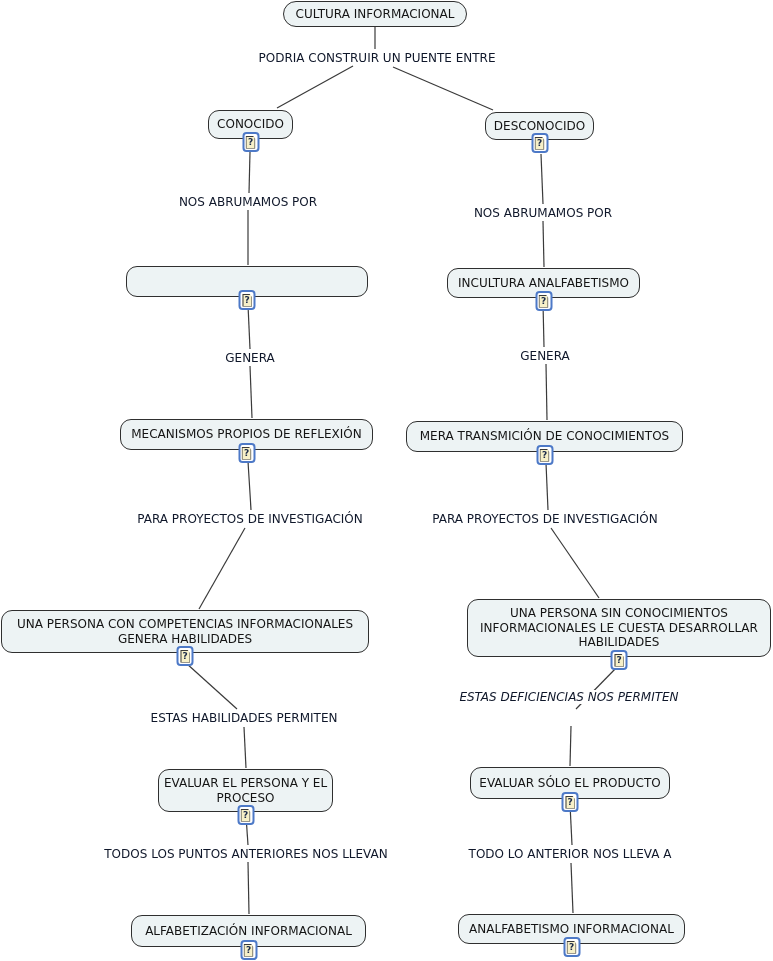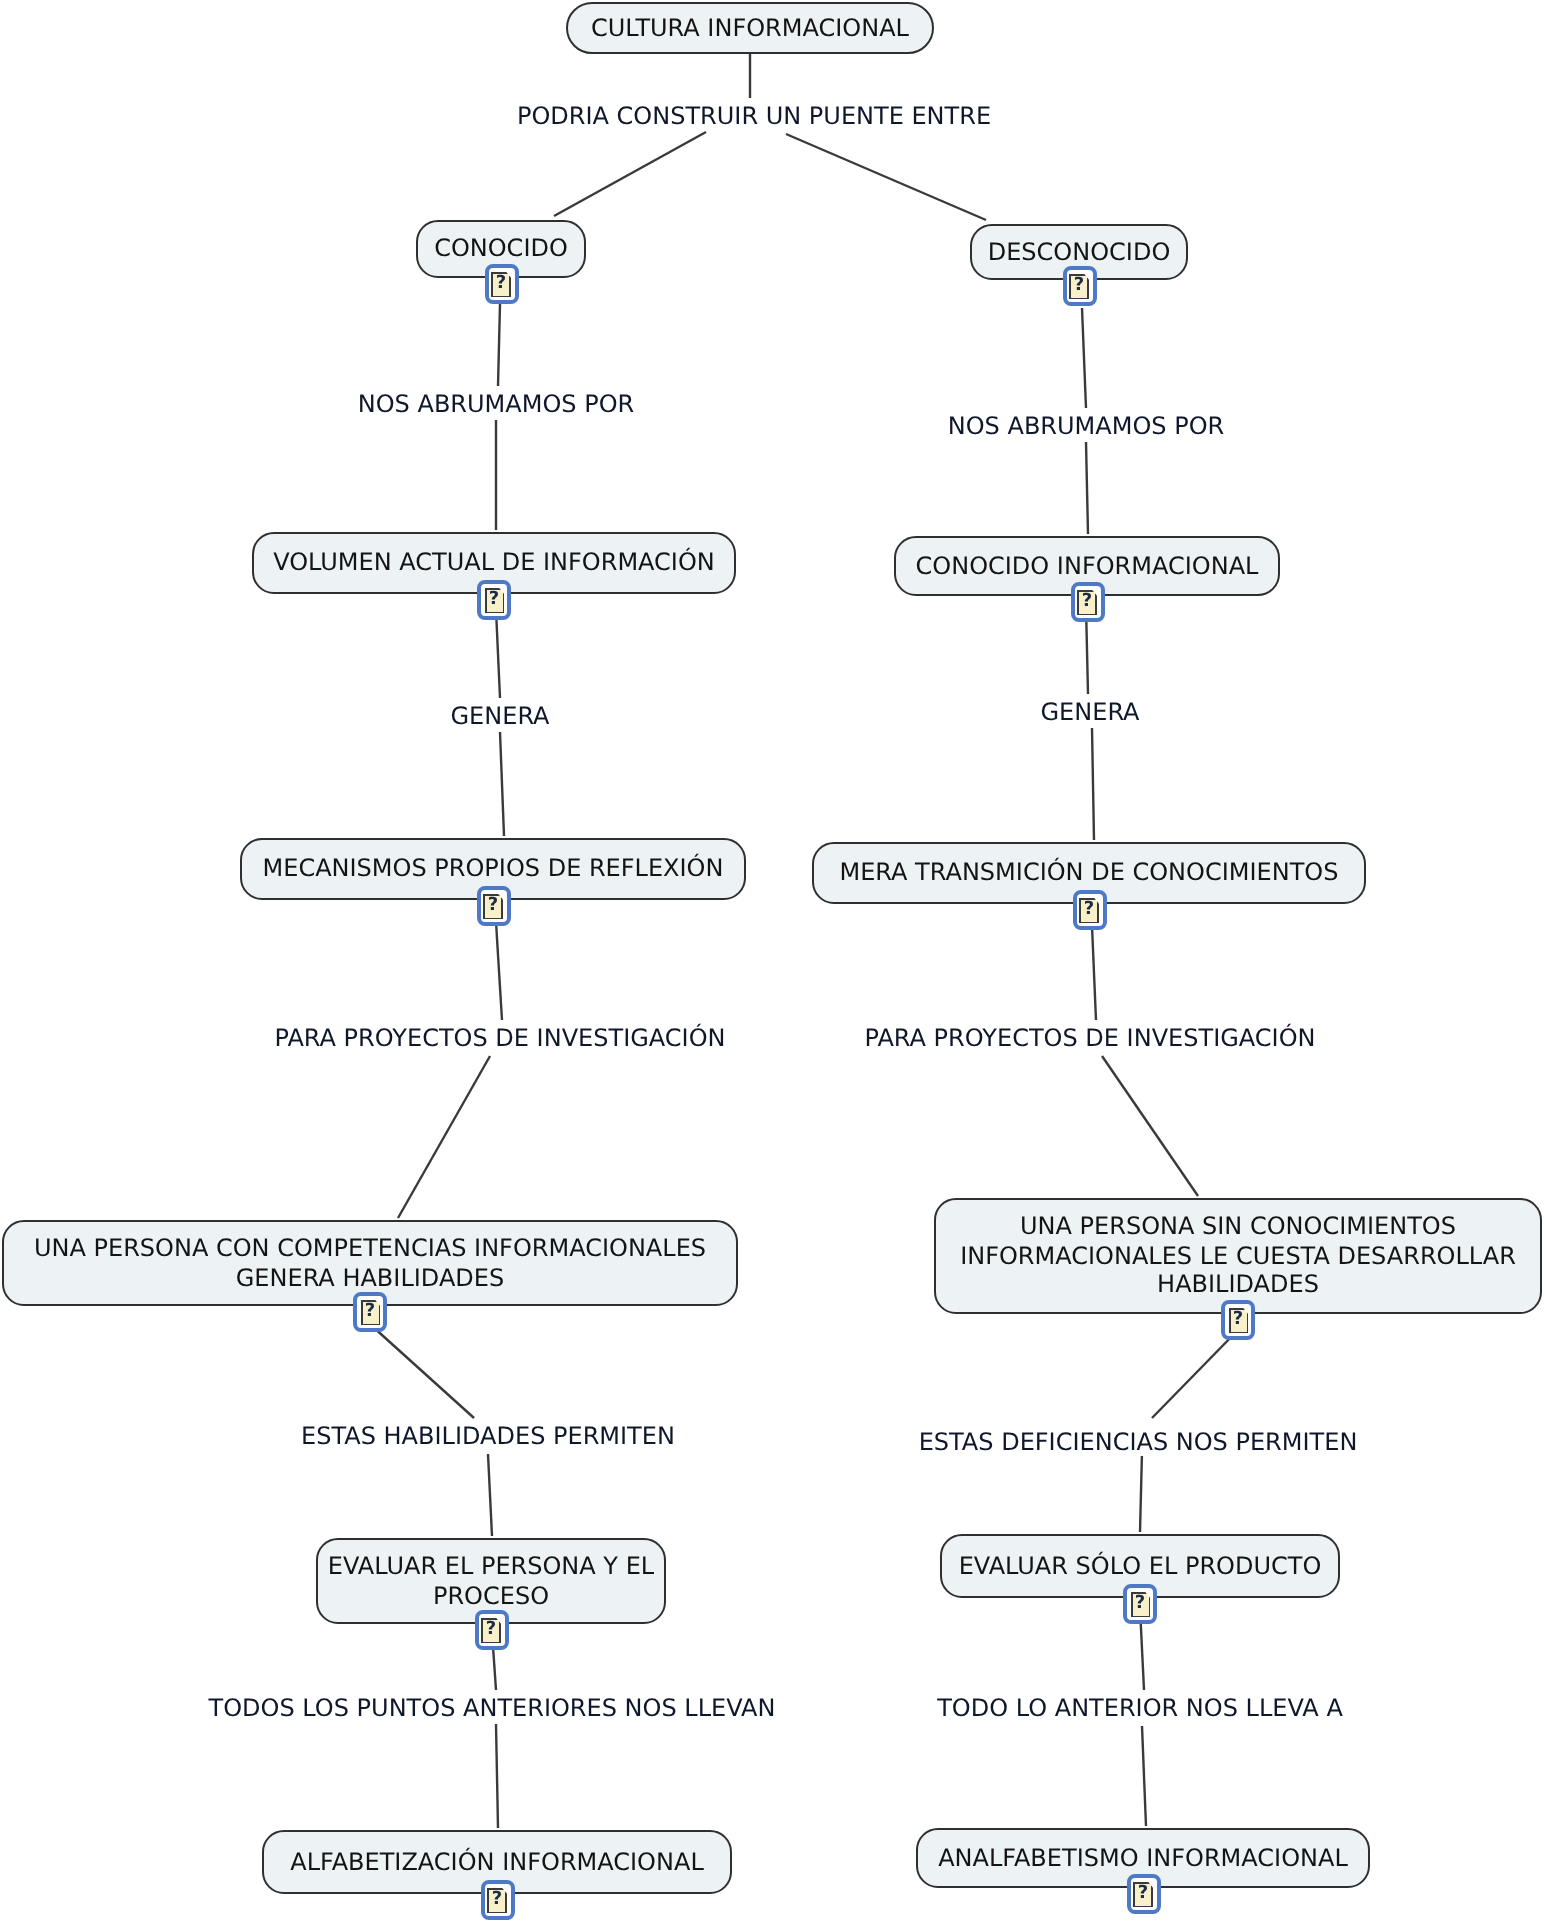--- a/index.html
+++ b/index.html
@@ -103,30 +103,29 @@
   <div class="node nw" style="left:485px;top:112px;width:109px;height:28px;">
     <span>DESCONOCIDO</span>
     <span class="res-icon">
         <span class="page">
           <span class="q">?</span>
         </span>
       </span>
   </div>
 
   <div class="node nw" style="left:126px;top:266px;width:242px;height:31px;">
-    <span>VOLUMEN ACTUAL DE INFORMACIÓN</span>
     <span class="res-icon">
         <span class="page">
           <span class="q">?</span>
         </span>
       </span>
   </div>
 
   <div class="node nw" style="left:447px;top:268px;width:193px;height:30px;">
-    <span>CONOCIDO INFORMACIONAL</span>
+    <span>INCULTURA ANALFABETISMO</span>
     <span class="res-icon">
         <span class="page">
           <span class="q">?</span>
         </span>
       </span>
   </div>
 
   <div class="node nw" style="left:120px;top:419px;width:253px;height:31px;">
     <span>MECANISMOS PROPIOS DE REFLEXIÓN</span>
     <span class="res-icon">
@@ -200,17 +199,17 @@
   </div>
 
   <div class="phrase" style="left:377px;top:51px;">PODRIA CONSTRUIR UN PUENTE ENTRE</div>
   <div class="phrase" style="left:248px;top:195px;">NOS ABRUMAMOS POR</div>
   <div class="phrase" style="left:543px;top:206px;">NOS ABRUMAMOS POR</div>
   <div class="phrase" style="left:250px;top:351px;">GENERA</div>
   <div class="phrase" style="left:545px;top:349px;">GENERA</div>
   <div class="phrase" style="left:250px;top:512px;">PARA PROYECTOS DE INVESTIGACIÓN</div>
   <div class="phrase" style="left:545px;top:512px;">PARA PROYECTOS DE INVESTIGACIÓN</div>
   <div class="phrase" style="left:244px;top:711px;">ESTAS HABILIDADES PERMITEN</div>
-  <div class="phrase" style="left:569px;top:714px;">ESTAS DEFICIENCIAS NOS PERMITEN</div>
+  <div class="phrase" style="left:569px;top:690px;font-style:italic;">ESTAS DEFICIENCIAS NOS PERMITEN</div>
   <div class="phrase" style="left:246px;top:847px;">TODOS LOS PUNTOS ANTERIORES NOS LLEVAN</div>
   <div class="phrase" style="left:570px;top:847px;">TODO LO ANTERIOR NOS LLEVA A</div>
 
 </div>
 
 </body></html>

